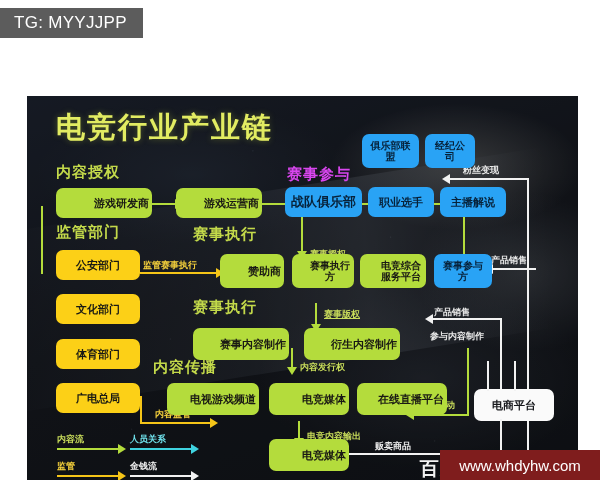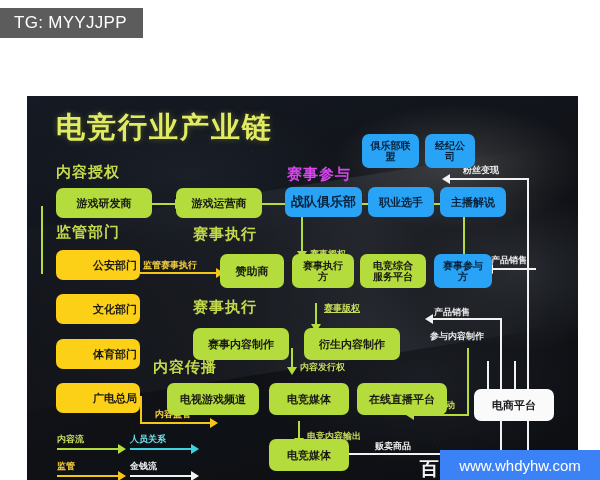--- a/index.html
+++ b/index.html
@@ -10,21 +10,21 @@
   
   #tg-badge{
     position:absolute;left:0;top:8px;width:143px;height:30px;
     background:#5c5c5c;color:#ffffff;font-size:17px;
     display:flex;align-items:center;padding-left:14px;box-sizing:border-box;
     letter-spacing:.3px;
   }
   
   #url-bar{
     position:absolute;left:440px;top:450px;width:160px;height:30px;
-    background:#3b82f6;color:#ffffff;font-size:15px;
+    background:#7f1d1d;color:#ffffff;font-size:15px;
     display:flex;align-items:center;justify-content:center;
   }
   
   #panel{
     position:absolute;left:27px;top:48px;width:551px;height:392px;
     background:#16181c;overflow:hidden;margin-top:48px;
   }
   
   #bg-photo{position:absolute;inset:0;}
   #bg-photo .crowd{
@@ -65,22 +65,22 @@
   
   .sec{position:absolute;font-size:15px;font-weight:bold;letter-spacing:1px;}
   .sec.green{color:#c3d94a;}
   .sec.blue{color:#d946ef;}
   
   .box{
     position:absolute;border-radius:7px;display:flex;align-items:center;
     justify-content:center;text-align:center;font-weight:bold;
     line-height:1.12;box-sizing:border-box;padding:2px 3px;
   }
-  .box.green{background:#b4dc3c;color:#1a1a14;}
-  .box.yellow{background:#fcd017;color:#1a1a14;justify-content:flex-end;}
+  .box.green{background:#b4dc3c;color:#1a1a14;justify-content:flex-end;}
+  .box.yellow{background:#fcd017;color:#1a1a14;}
   .box.blue{background:#29a3f5;color:#07223a;}
   .box.white{background:#fafafa;color:#17181c;}
   
   .ln{position:absolute;}
   .ln.h{height:2px;}
   .ln.v{width:2px;}
   .g{background:#b4dc3c;}
   .y{background:#f5c518;}
   .w{background:#f2f2f2;}
   .c{background:#3fd3e0;}
@@ -149,21 +149,21 @@
   <div class="arw r ry" style="left:189px;top:172px;"></div>
   <div class="lbl y" style="left:116px;top:163px;">监管赛事执行</div>
 
   <div class="ln v y" style="left:113px;top:300px;height:28px;"></div>
   <div class="ln h y" style="left:113px;top:326px;width:72px;"></div>
   <div class="arw r ry" style="left:183px;top:322px;"></div>
   <div class="lbl y" style="left:128px;top:312px;">内容监管</div>
 
   <div class="ln v g" style="left:288px;top:207px;height:22px;"></div>
   <div class="arw d dg" style="left:284px;top:228px;"></div>
-  <div class="lbl g" style="left:297px;top:206px;text-decoration:underline;">赛事版权</div>
+  <div class="lbl g" style="left:297px;top:212px;text-decoration:underline;">赛事版权</div>
 
   <div class="ln v g" style="left:264px;top:252px;height:20px;"></div>
   <div class="arw d dg" style="left:260px;top:271px;"></div>
   <div class="lbl g" style="left:273px;top:265px;">内容发行权</div>
 
   <div class="ln v g" style="left:271px;top:325px;height:18px;"></div>
   <div class="arw d dg" style="left:267px;top:342px;"></div>
   <div class="lbl g" style="left:280px;top:334px;">电竞内容输出</div>
 
   <div class="ln v g" style="left:14px;top:110px;height:68px;"></div>

